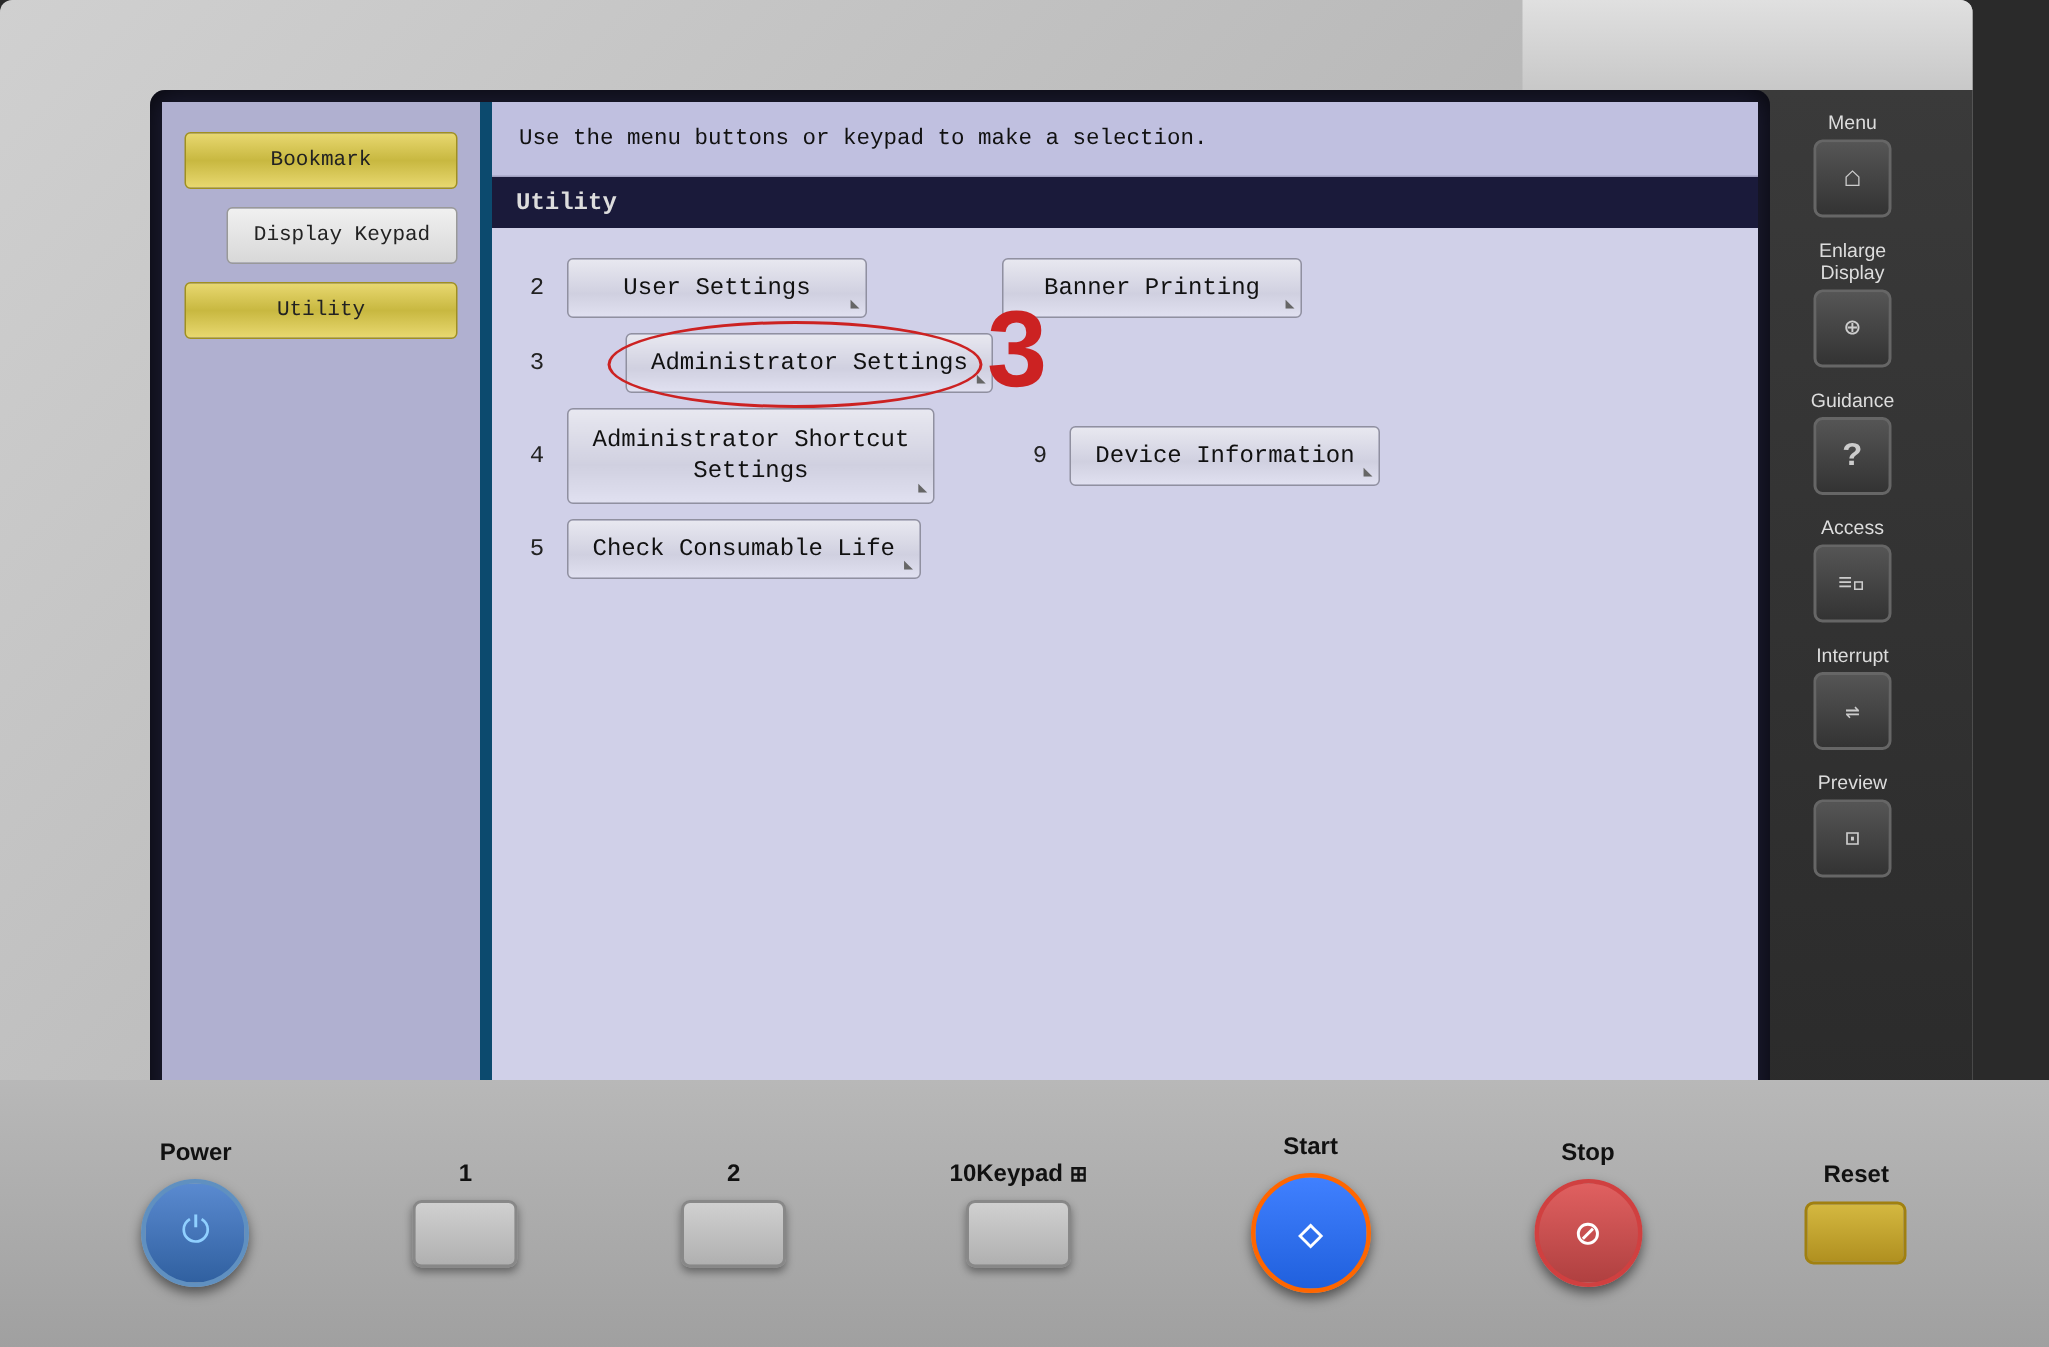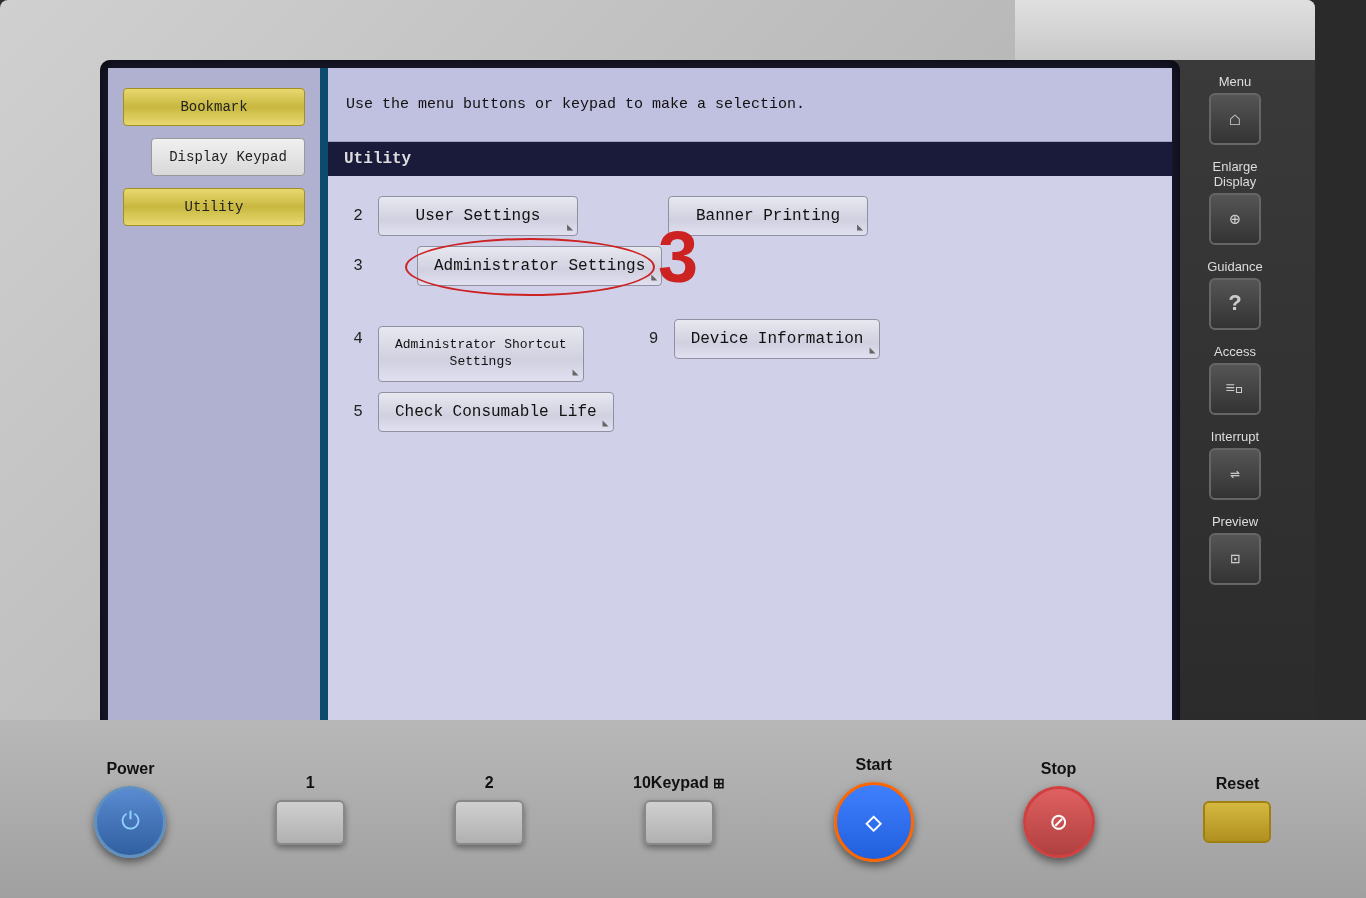--- a/index.html
+++ b/index.html
@@ -90,21 +90,21 @@
 
     
     .main-content {
       flex: 1;
       display: flex;
       flex-direction: column;
       background: #c0c0e0;
     }
 
     .instruction-bar {
-      padding: 28px 18px;
+      padding: 16px 18px;
       background: #c0c0e0;
       font-family: 'Courier New', Courier, monospace;
       font-size: 15px;
       color: #111;
       border-bottom: 1px solid #a0a0c0;
     }
 
     .section-header {
       background: #1a1a3a;
       color: #ddd;
@@ -424,21 +424,21 @@
               <div class="menu-btn">Administrator Settings</div>
               <div class="admin-oval"></div>
             </div>
 
             <div style="position:absolute; left:310px; top:-30px; font-size:72px; font-weight:bold; color:#cc2222; font-family:Arial,sans-serif; pointer-events:none;">3</div>
           </div>
 
           <div class="menu-row">
             <div class="menu-left">
               <span class="menu-number">4</span>
-              <div class="menu-btn" style="font-size:13px; line-height:1.3;margin-top:30px;">Administrator Shortcut<br>Settings</div>
+              <div class="menu-btn" style="font-size:16px; line-height:1.3;">Administrator Shortcut<br>Settings</div>
             </div>
             <div style="width:40px;"></div>
             <div class="menu-right">
               <span class="menu-number">9</span>
               <div class="menu-btn">Device Information</div>
             </div>
           </div>
 
           <div class="menu-row">
             <span class="menu-number">5</span>

